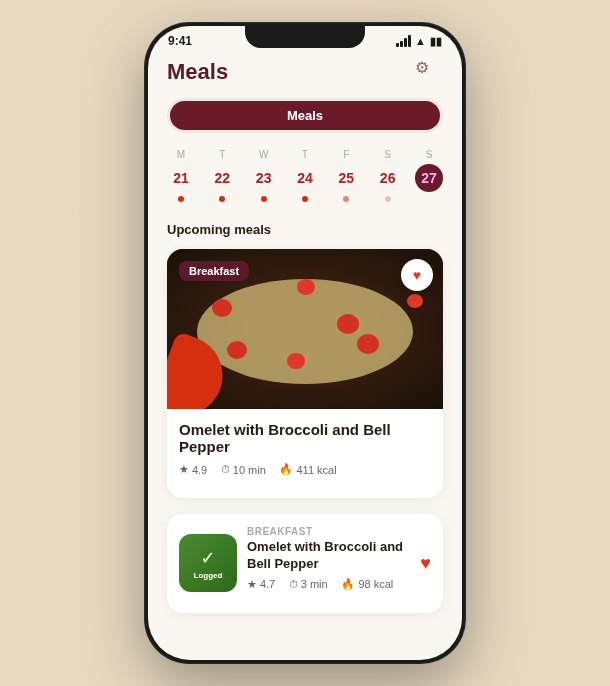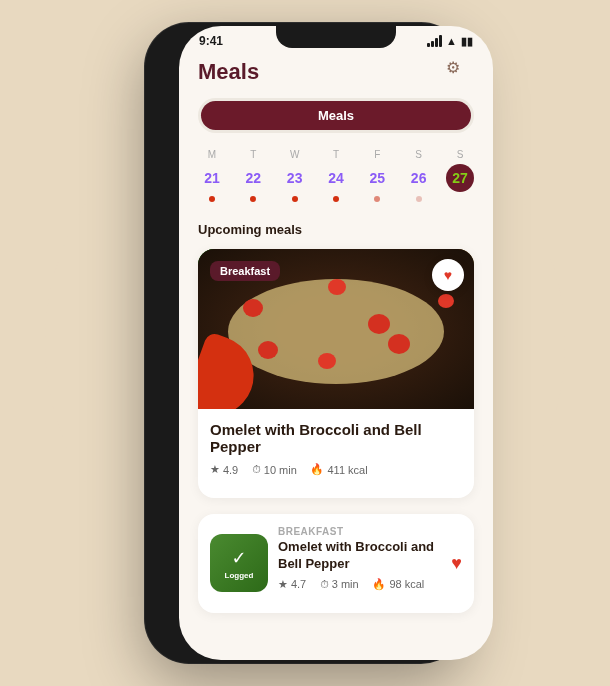--- a/index.html
+++ b/index.html
@@ -44,21 +44,20 @@
       position: relative;
     }
 
     .phone-screen {
       width: 100%;
       height: 100%;
       background: #faf6f1;
       border-radius: 42px;
       overflow: hidden;
       position: relative;
-      margin-left: 31px;
     }
 
     
     .notch {
       position: absolute;
       top: 0;
       left: 50%;
       transform: translateX(-50%);
       width: 120px;
       height: 22px;
@@ -160,32 +159,32 @@
 
     .cal-day-label {
       font-size: 10px;
       color: #aaa;
       font-weight: 500;
     }
 
     .cal-day-num {
       font-size: 14px;
       font-weight: 600;
-      color: #8b5cf6;
+      color: #b91c1c;
       width: 28px;
       height: 28px;
       display: flex;
       align-items: center;
       justify-content: center;
       border-radius: 50%;
     }
 
     .cal-day.active .cal-day-num {
       background: #6b1a2a;
-      color: #84cc16;
+      color: #f0abfc;
     }
 
     .cal-dot {
       width: 6px;
       height: 6px;
       border-radius: 50%;
     }
 
     
     .section-heading {

